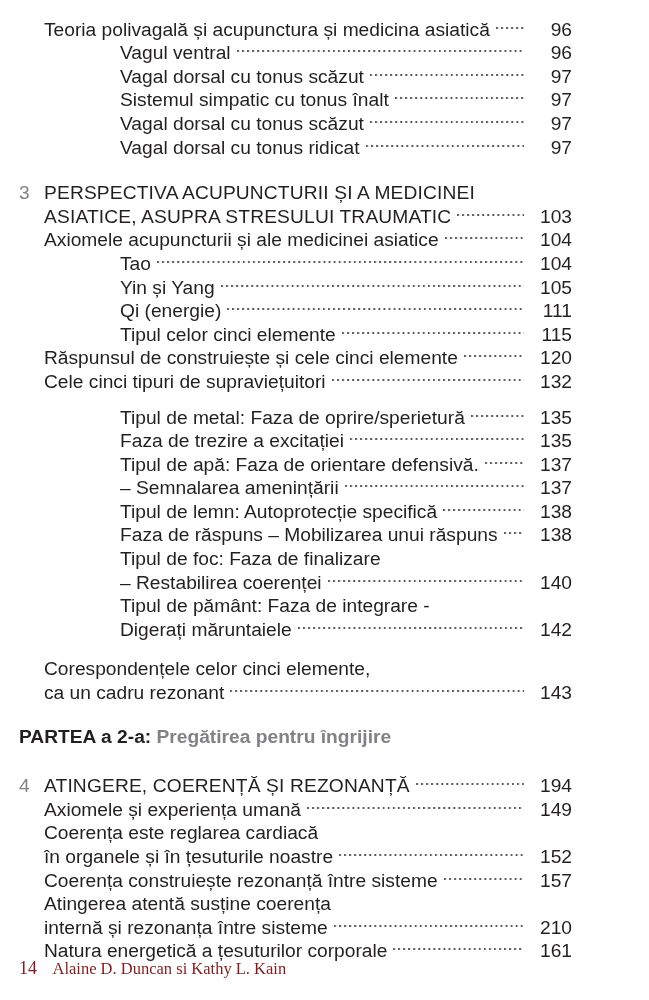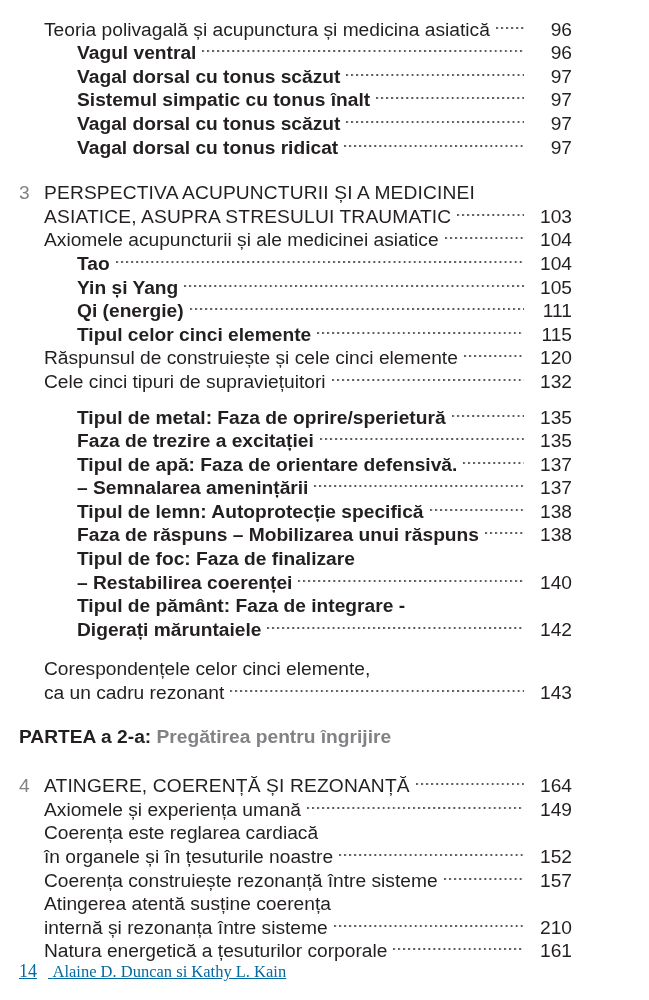--- a/index.html
+++ b/index.html
@@ -40,21 +40,21 @@
     width: 25px;
     margin-left: 19px;
     color: #808285;
     font-size: 19.2px;
     text-align: left;
   }
 
   
   .ind-chap  { margin-left: 44px; }   
   .ind-1     { margin-left: 44px; }   
-  .ind-2     { margin-left: 77px; font-weight: bold; }   
+  .ind-2     { margin-left: 120px; }   
 
   .row-title {
     flex: 0 0 auto;
   }
 
   
   .leader {
     flex: 1 1 auto;
     min-width: 6px;
     overflow: hidden;
@@ -107,24 +107,23 @@
   .sp-20 { height: 20px; }
   .sp-26 { height: 26px; }
 
   
   #page-footer {
     position: absolute;
     left: 19px;
     bottom: 17px;
     font-family: "Liberation Serif", serif;
     font-size: 18px;
-    line-height: 22px;
-    color: #0369a1;
+    line-height: 28px;
+    color: #7f1d1d;
     white-space: nowrap;
-    text-decoration: underline;
   }
   #page-footer .folio { margin-right: 11px; }
   #page-footer .byline { font-size: 16.5px; }
 </style>
 </head>
 <body>
 
 <div id="toc-page">
 
   <div class="sp-12"></div>
@@ -304,21 +303,21 @@
     <span class="part-label">PARTEA a 2-a:</span>
     <span class="part-title">Pregătirea pentru îngrijire</span>
   </div>
 
   <div class="sp-20"></div>
 
   <div class="toc-row">
     <span class="chap-num">4</span>
     <span class="row-title caps">ATINGERE, COERENȚĂ ȘI REZONANȚĂ</span>
     <span class="leader"></span>
-    <span class="page-num">164</span>
+    <span class="page-num">194</span>
   </div>
 
   <div class="toc-row">
     <span class="row-title ind-1">Axiomele și experiența umană</span>
     <span class="leader"></span>
     <span class="page-num">149</span>
   </div>
 
   <div class="toc-row cont">
     <span class="row-title ind-1">Coerența este reglarea cardiacă</span>

